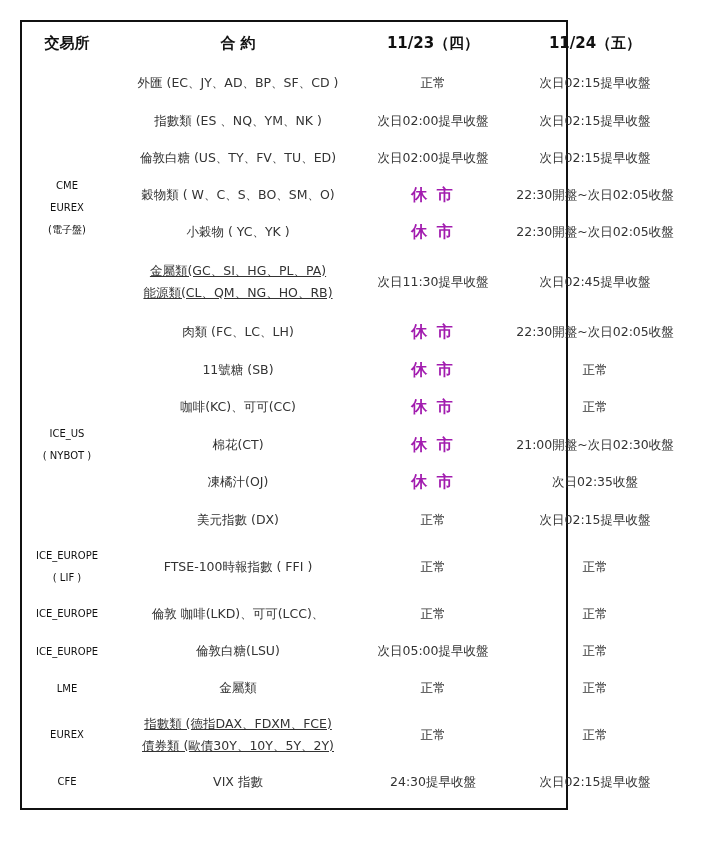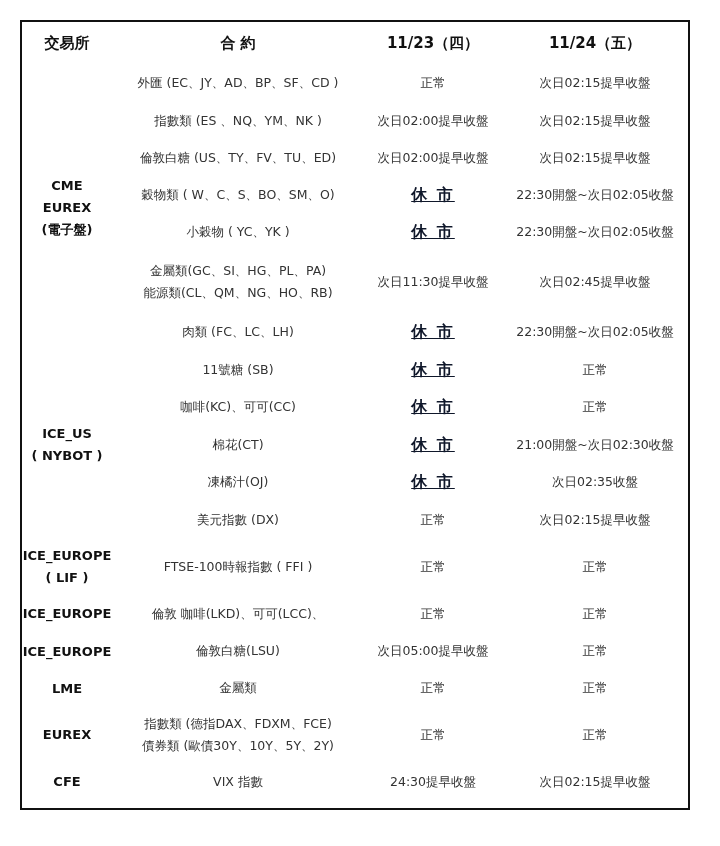--- a/index.html
+++ b/index.html
@@ -1,27 +1,27 @@
 <!DOCTYPE html>
 <html><head>
   <meta charset="utf-8">
   <style>
     html, body { margin:0; padding:0; background:#ffffff; }
     body { width:720px; height:846px; position:relative; font-family:"DejaVu Sans", "Liberation Sans", sans-serif; color:#222; }
-    .frame { position:absolute; left:20px; top:20px; width:670px; height:790px; border:2px solid #111; box-sizing:border-box; }
+    .frame { position:absolute; left:20px; top:20px; width:548px; height:790px; border:2px solid #111; box-sizing:border-box; }
     table { border-collapse:collapse; width:100%; table-layout:fixed; }
     col.c1 { width:90px; }
     col.c2 { width:252px; }
     col.c3 { width:138px; }
     col.c4 { width:186px; }
     th { font-weight:bold; font-size:15px; color:#111; height:42px; text-align:center; padding:0; }
     td { font-size:12.5px; text-align:center; padding:0; color:#333; white-space:nowrap; }
-    td.ex { font-weight:bold; font-size:13px; color:#111; line-height:22px; white-space:normal; }
-    td.closed span { font-size:16px; font-weight:bold; text-decoration:underline; color:#0f172a; letter-spacing:2px; }
-    .two { line-height:22px; }
+    td.ex { font-weight:normal; font-size:10px; color:#111; line-height:22px; white-space:normal; }
+    td.closed span { font-size:16px; font-weight:bold; color:#a21caf; letter-spacing:2px; }
+    .two { line-height:22px;text-decoration:underline; }
     tr.r38 td { height:38px; }
     tr.r37 td { height:37px; }
     tr.r60 td { height:62px; }
     tr.r58 td { height:56px; }
   </style>
 </head>
 <body>
 
 <div class="frame">
 <table>

